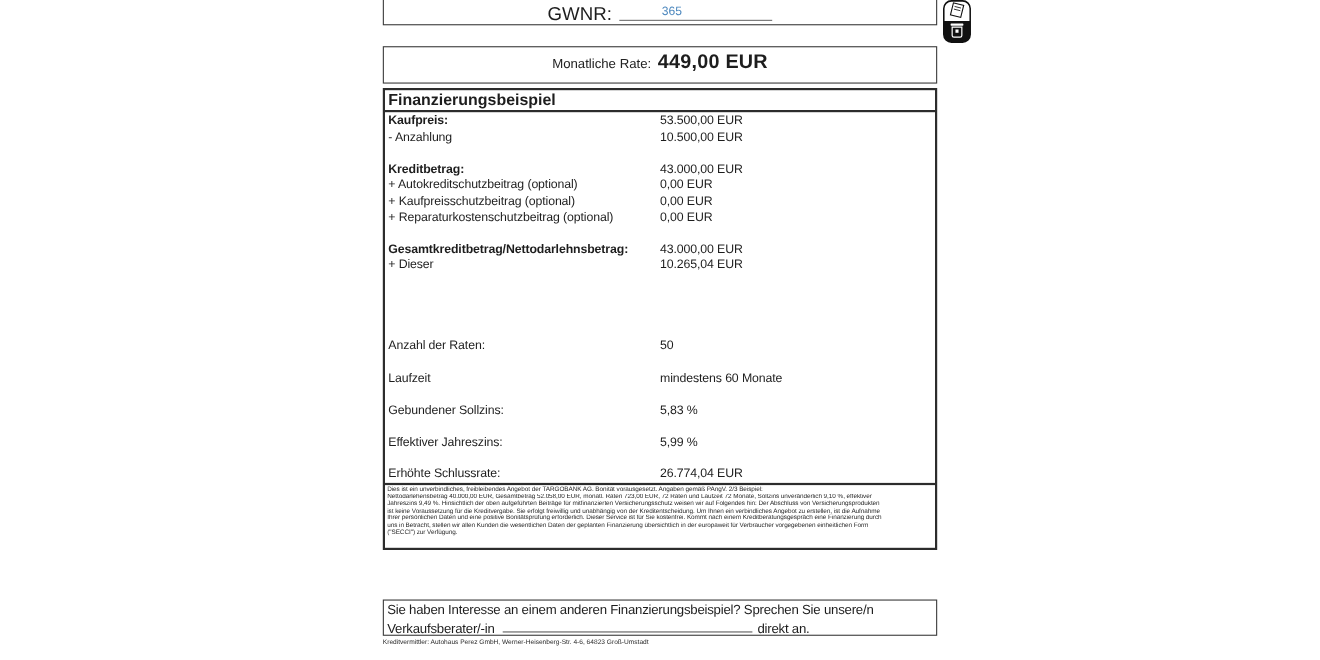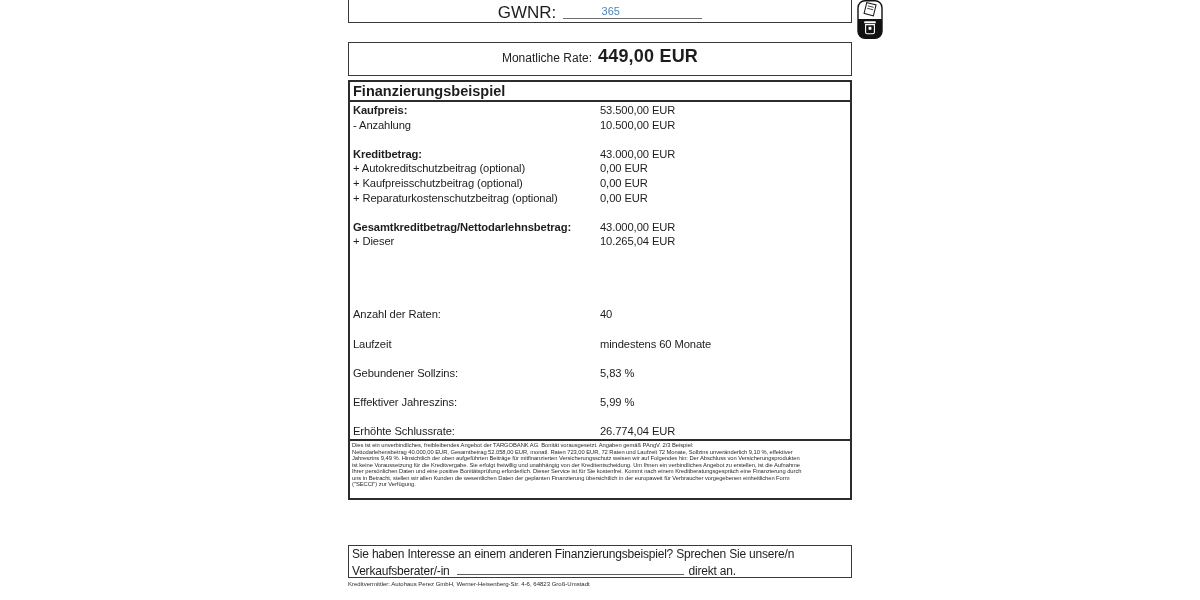--- a/index.html
+++ b/index.html
@@ -92,21 +92,21 @@
       <div class="frow"><span class="flabel">+ Autokreditschutzbeitrag (optional)</span><span class="fvalue">0,00 EUR</span></div>
       <div class="frow"><span class="flabel">+ Kaufpreisschutzbeitrag (optional)</span><span class="fvalue">0,00 EUR</span></div>
       <div class="frow"><span class="flabel">+ Reparaturkostenschutzbeitrag (optional)</span><span class="fvalue">0,00 EUR</span></div>
       <div class="frow">&nbsp;</div>
       <div class="frow bold"><span class="flabel">Gesamtkreditbetrag/Nettodarlehnsbetrag:</span><span class="fvalue">43.000,00 EUR</span></div>
       <div class="frow"><span class="flabel">+ Dieser</span><span class="fvalue">10.265,04 EUR</span></div>
       <div class="frow">&nbsp;</div>
       <div class="frow">&nbsp;</div>
       <div class="frow">&nbsp;</div>
       <div class="frow">&nbsp;</div>
-      <div class="frow"><span class="flabel">Anzahl der Raten:</span><span class="fvalue">40</span></div>
+      <div class="frow"><span class="flabel">Anzahl der Raten:</span><span class="fvalue">50</span></div>
       <div class="frow">&nbsp;</div>
       <div class="frow"><span class="flabel">Laufzeit</span><span class="fvalue">mindestens 60 Monate</span></div>
       <div class="frow">&nbsp;</div>
       <div class="frow"><span class="flabel">Gebundener Sollzins:</span><span class="fvalue">5,83 %</span></div>
       <div class="frow">&nbsp;</div>
       <div class="frow"><span class="flabel">Effektiver Jahreszins:</span><span class="fvalue">5,99 %</span></div>
       <div class="frow">&nbsp;</div>
       <div class="frow"><span class="flabel">Erhöhte Schlussrate:</span><span class="fvalue">26.774,04 EUR</span></div>
     </div>
   <div class="fine-print">

